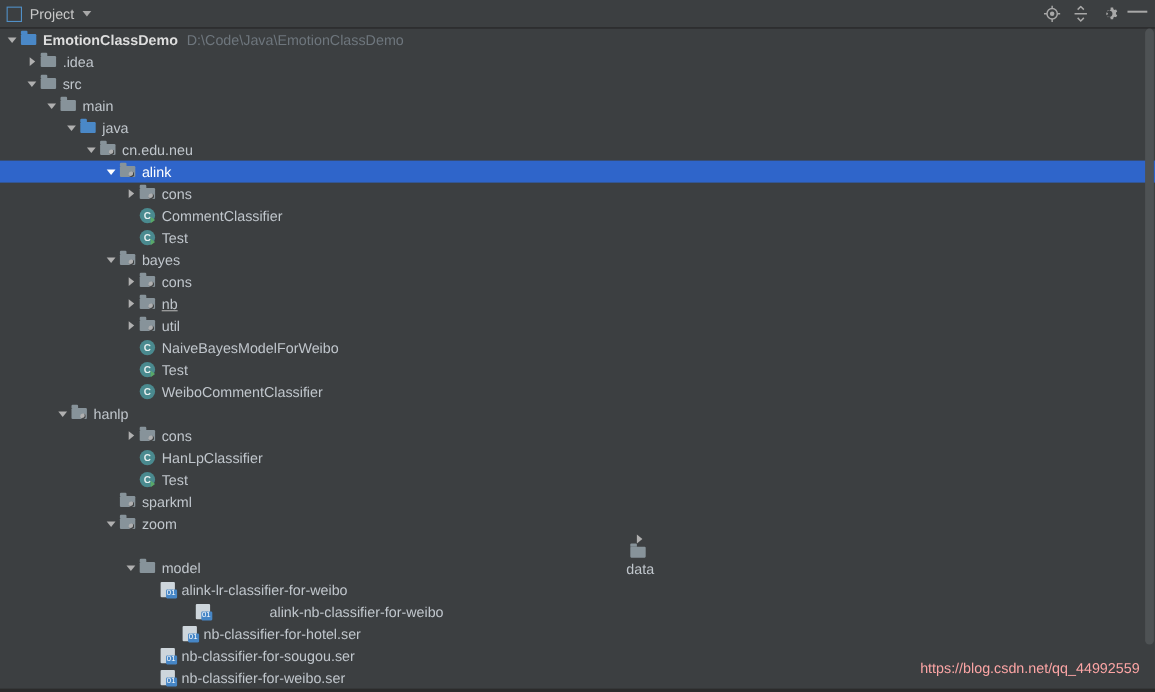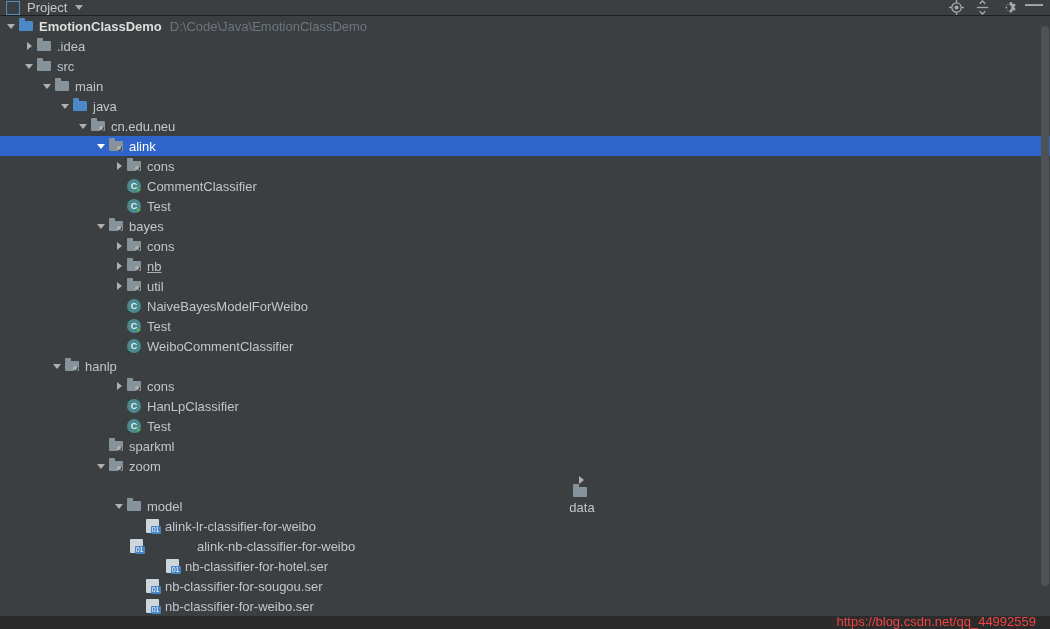--- a/index.html
+++ b/index.html
@@ -7,21 +7,21 @@
       width: 1050px;
       height: 629px;
       background: #2b2b2b;
       font-family: "Segoe UI", Arial, sans-serif;
       font-size: 13px;
       color: #b0b0b0;
       overflow: hidden;
       position: relative;
     }
     .toolbar {
-      height: 16px;
+      height: 26px;
       background: #3c3f41;
       border-bottom: 1px solid #1e1e1e;
       display: flex;
       align-items: center;
       padding: 0 6px;
       justify-content: space-between;
     }
     .toolbar-left { display: flex; align-items: center; gap: 4px; }
     .toolbar-right { display: flex; align-items: center; gap: 6px; }
     .tool-window-icon {
@@ -152,22 +152,22 @@
       padding: 0 1px;
       border-radius: 1px;
       line-height: 8px;
     }
     .node-label { color: #c0c6cc; }
     .node-label.bold { color: #dedede; font-weight: 600; }
     .node-path { color: #6e767d; margin-left: 8px; }
     .watermark {
       position: absolute;
       right: 14px;
-      bottom: 0;
-      color: #ef4444;
+      bottom: 14px;
+      color: #fca5a5;
       font-size: 13px;
       text-align: center;
     }
     .scrollbar-track{
       position:absolute; right:0; top:26px; width:10px; height:590px;
     }
     .scrollbar-thumb{
       position:absolute; right:1px; top:0; width:8px; height:560px;
       background:#4e5254; border-radius:4px;
     }
@@ -421,21 +421,21 @@
       </span>
       <span class="node-label">model</span>
     </div>
     <div class="tree-row" style="padding-left: 132px;">
       <span class="arrow"></span>
       <span class="ficon">
         <span class="ser-icon"></span>
       </span>
       <span class="node-label">alink-lr-classifier-for-weibo</span>
     </div>
-    <div class="tree-row" style="padding-left: 68px; gap: 48px;">
+    <div class="tree-row" style="padding-left: 116px; gap: 48px;">
       <span class="arrow"></span>
       <span class="ficon">
         <span class="ser-icon"></span>
       </span>
       <span class="node-label">alink-nb-classifier-for-weibo</span>
     </div>
     <div class="tree-row" style="padding-left: 108px; margin-left: 44px;">
       <span class="arrow"></span>
       <span class="ficon">
         <span class="ser-icon"></span>

